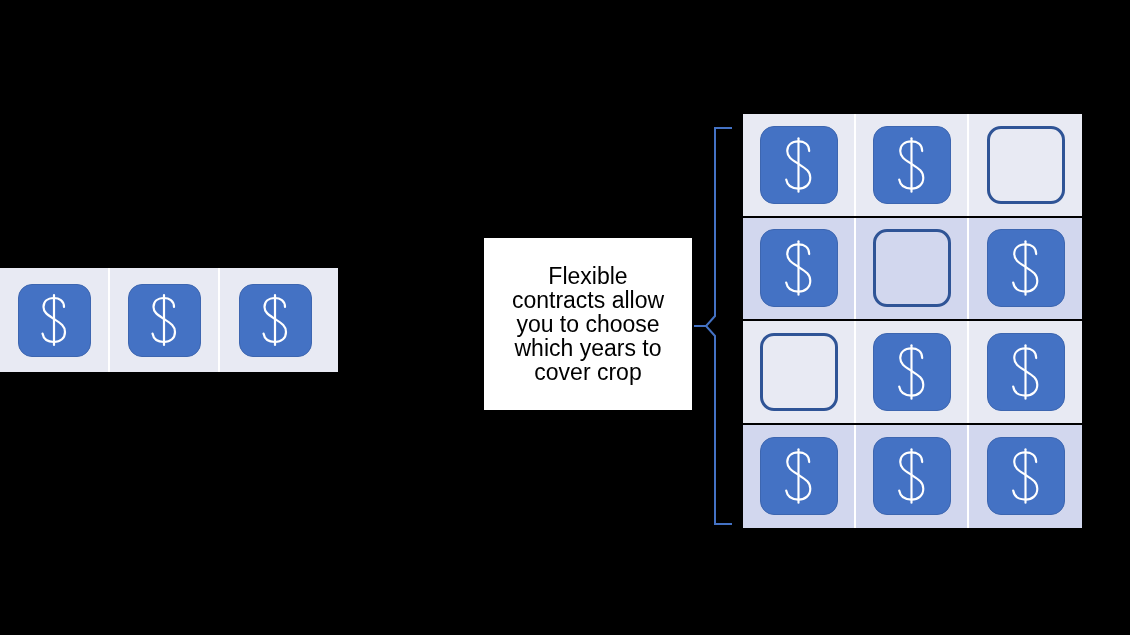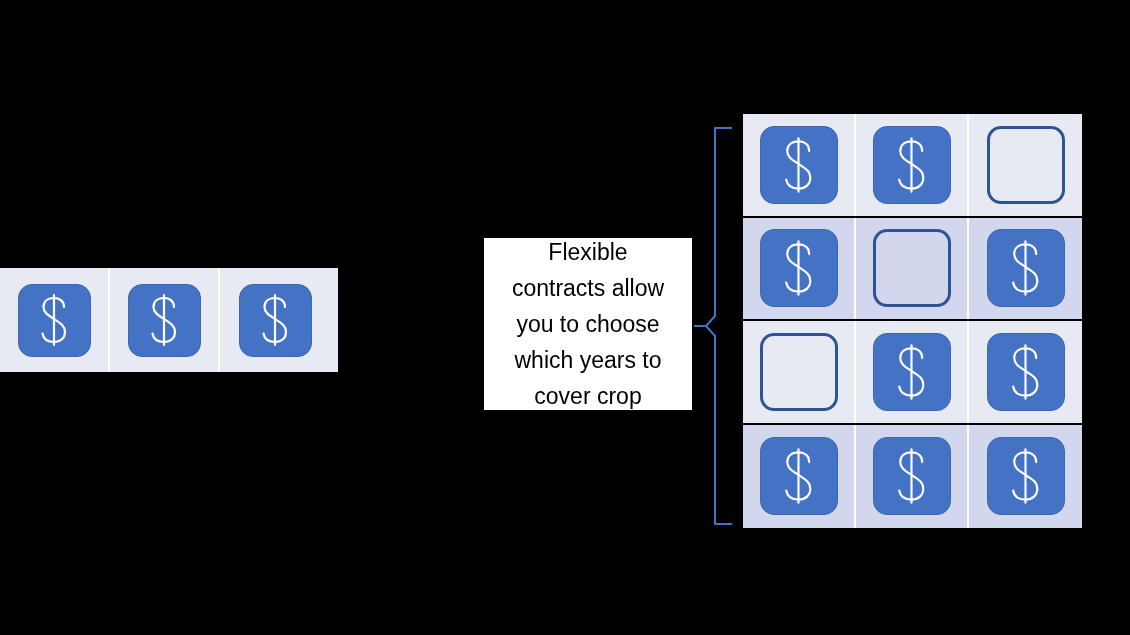--- a/index.html
+++ b/index.html
@@ -99,21 +99,21 @@
     height: 172px;
     background: #ffffff;
     display: flex;
     align-items: center;
     justify-content: center;
     box-sizing: border-box;
   }
   #callout-text {
     color: #000000;
     font-size: 23px;
-    line-height: 36px;
+    line-height: 24px;
     text-align: center;
     white-space: pre-line;
     padding: 0 6px;
   }
 
   
   #bracket {
     position: absolute;
     left: 694px;
     top: 118px;

